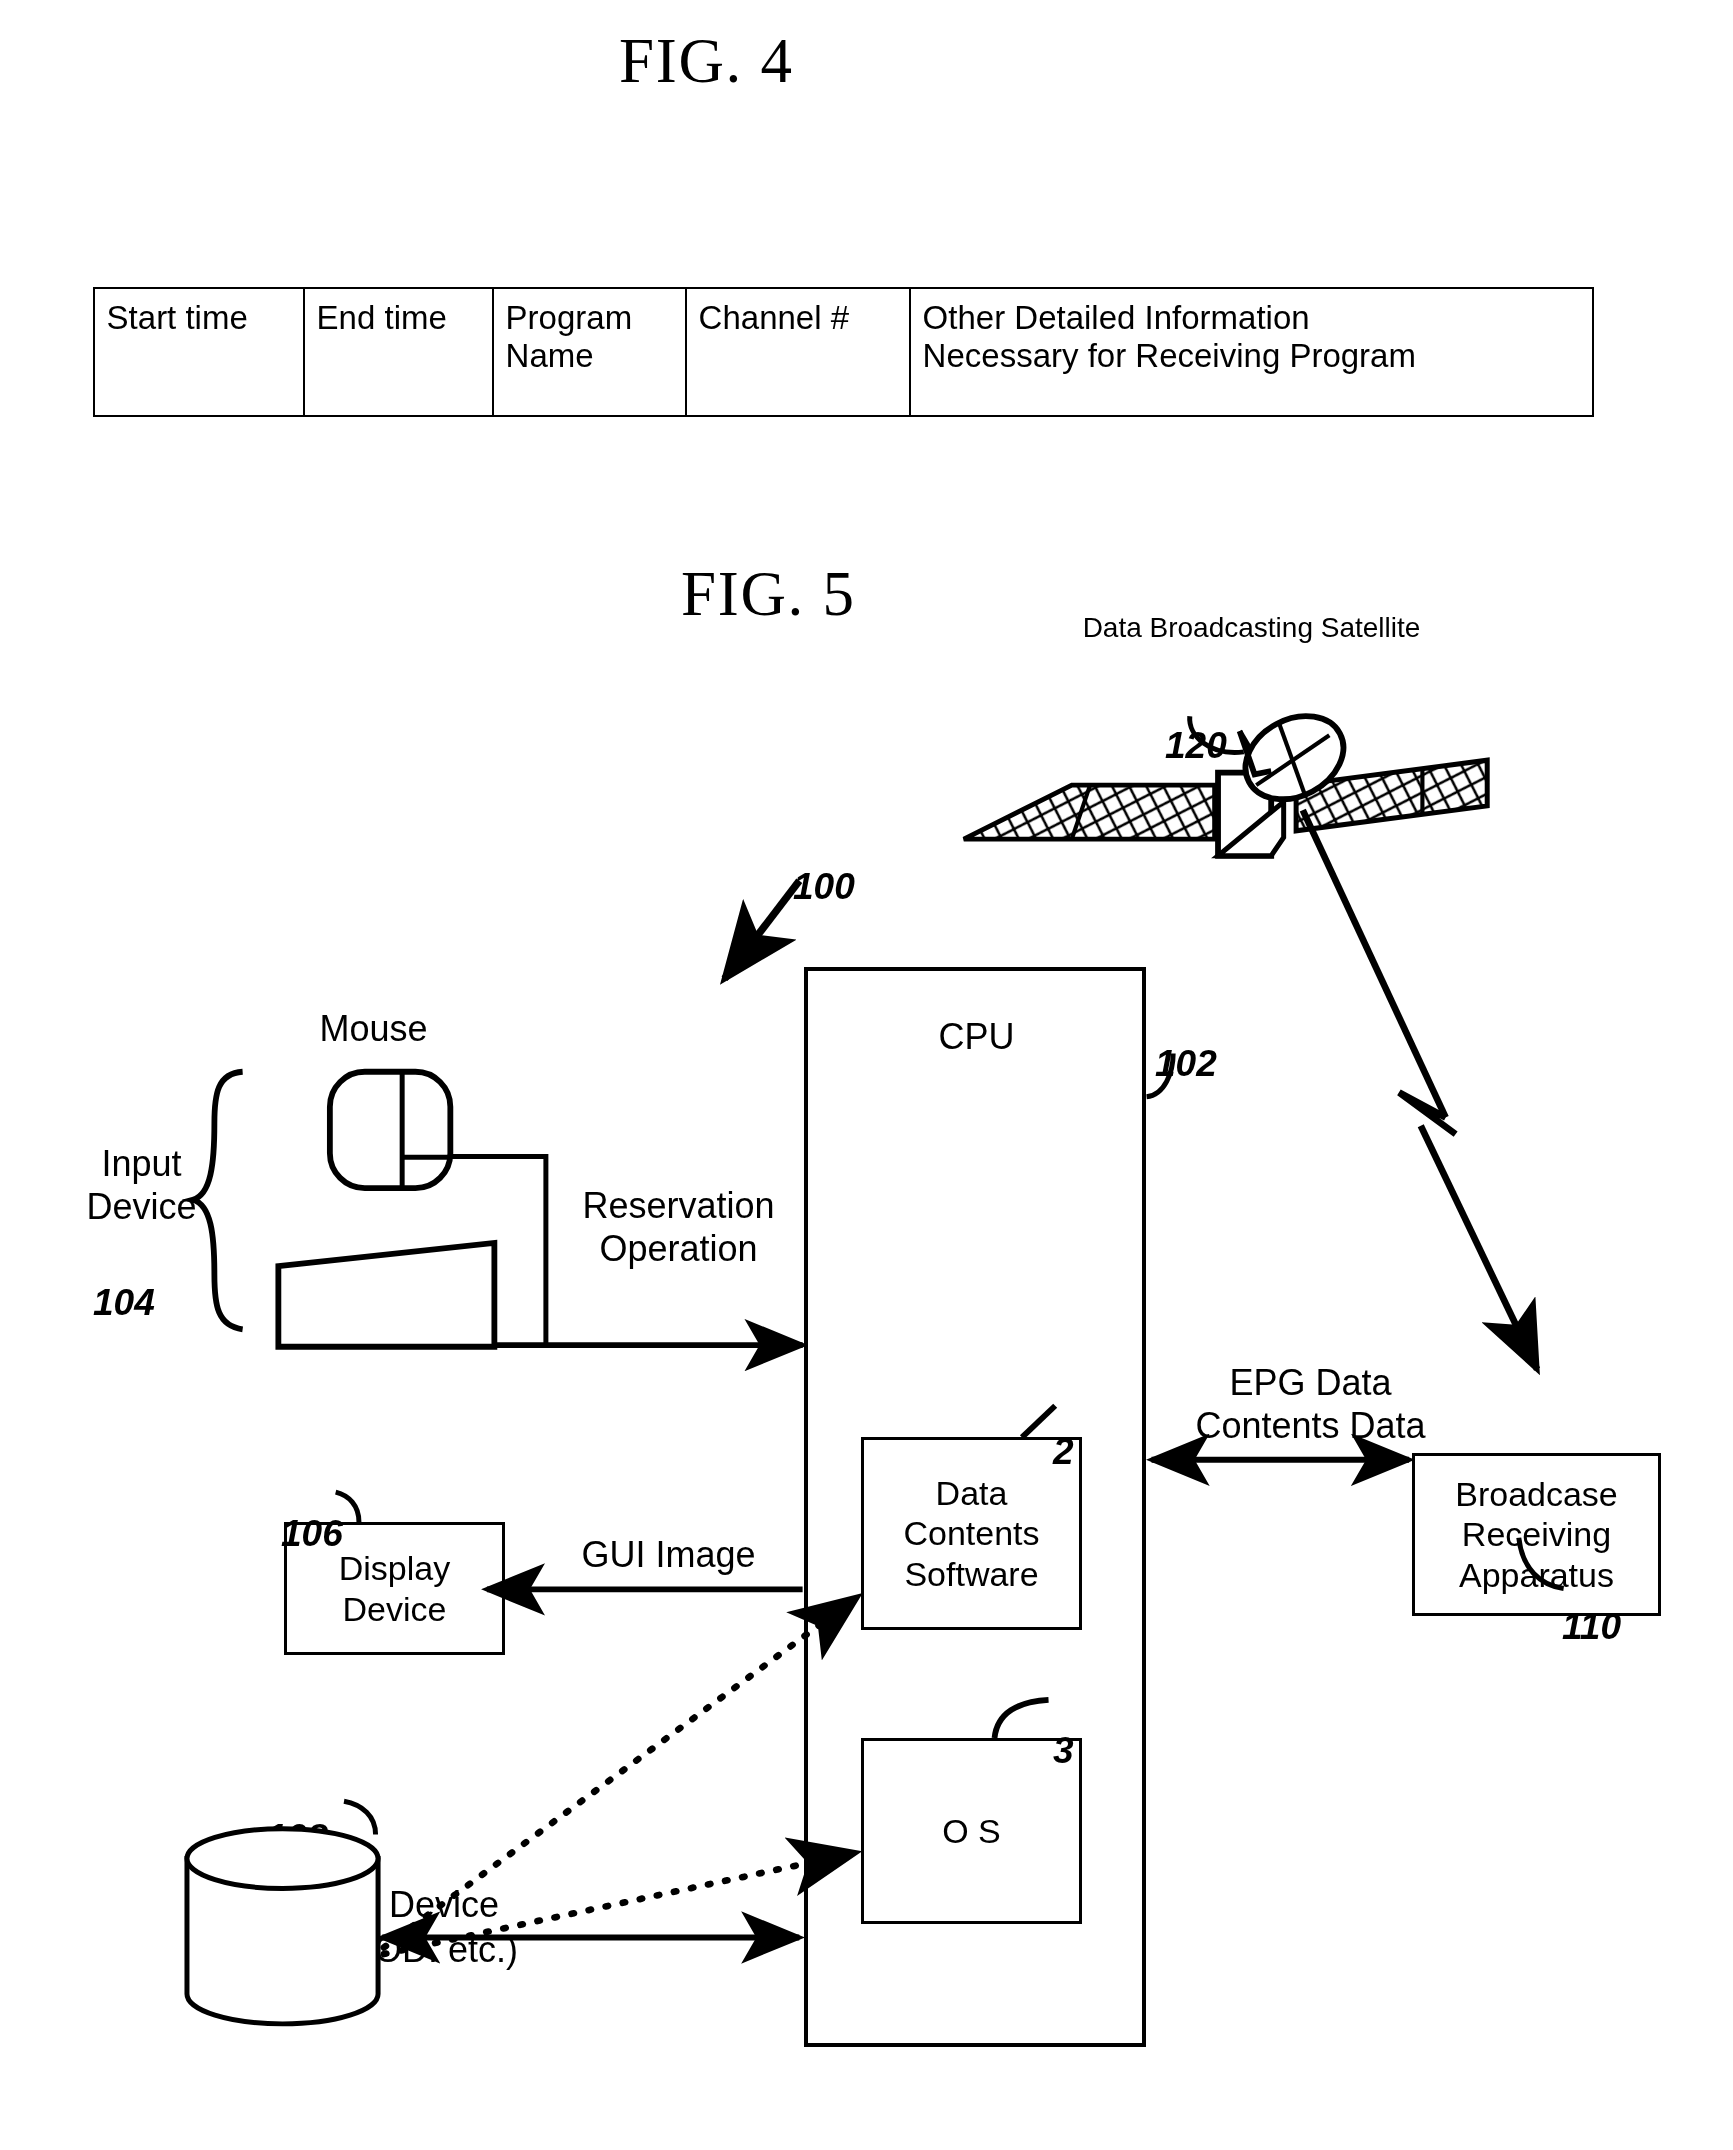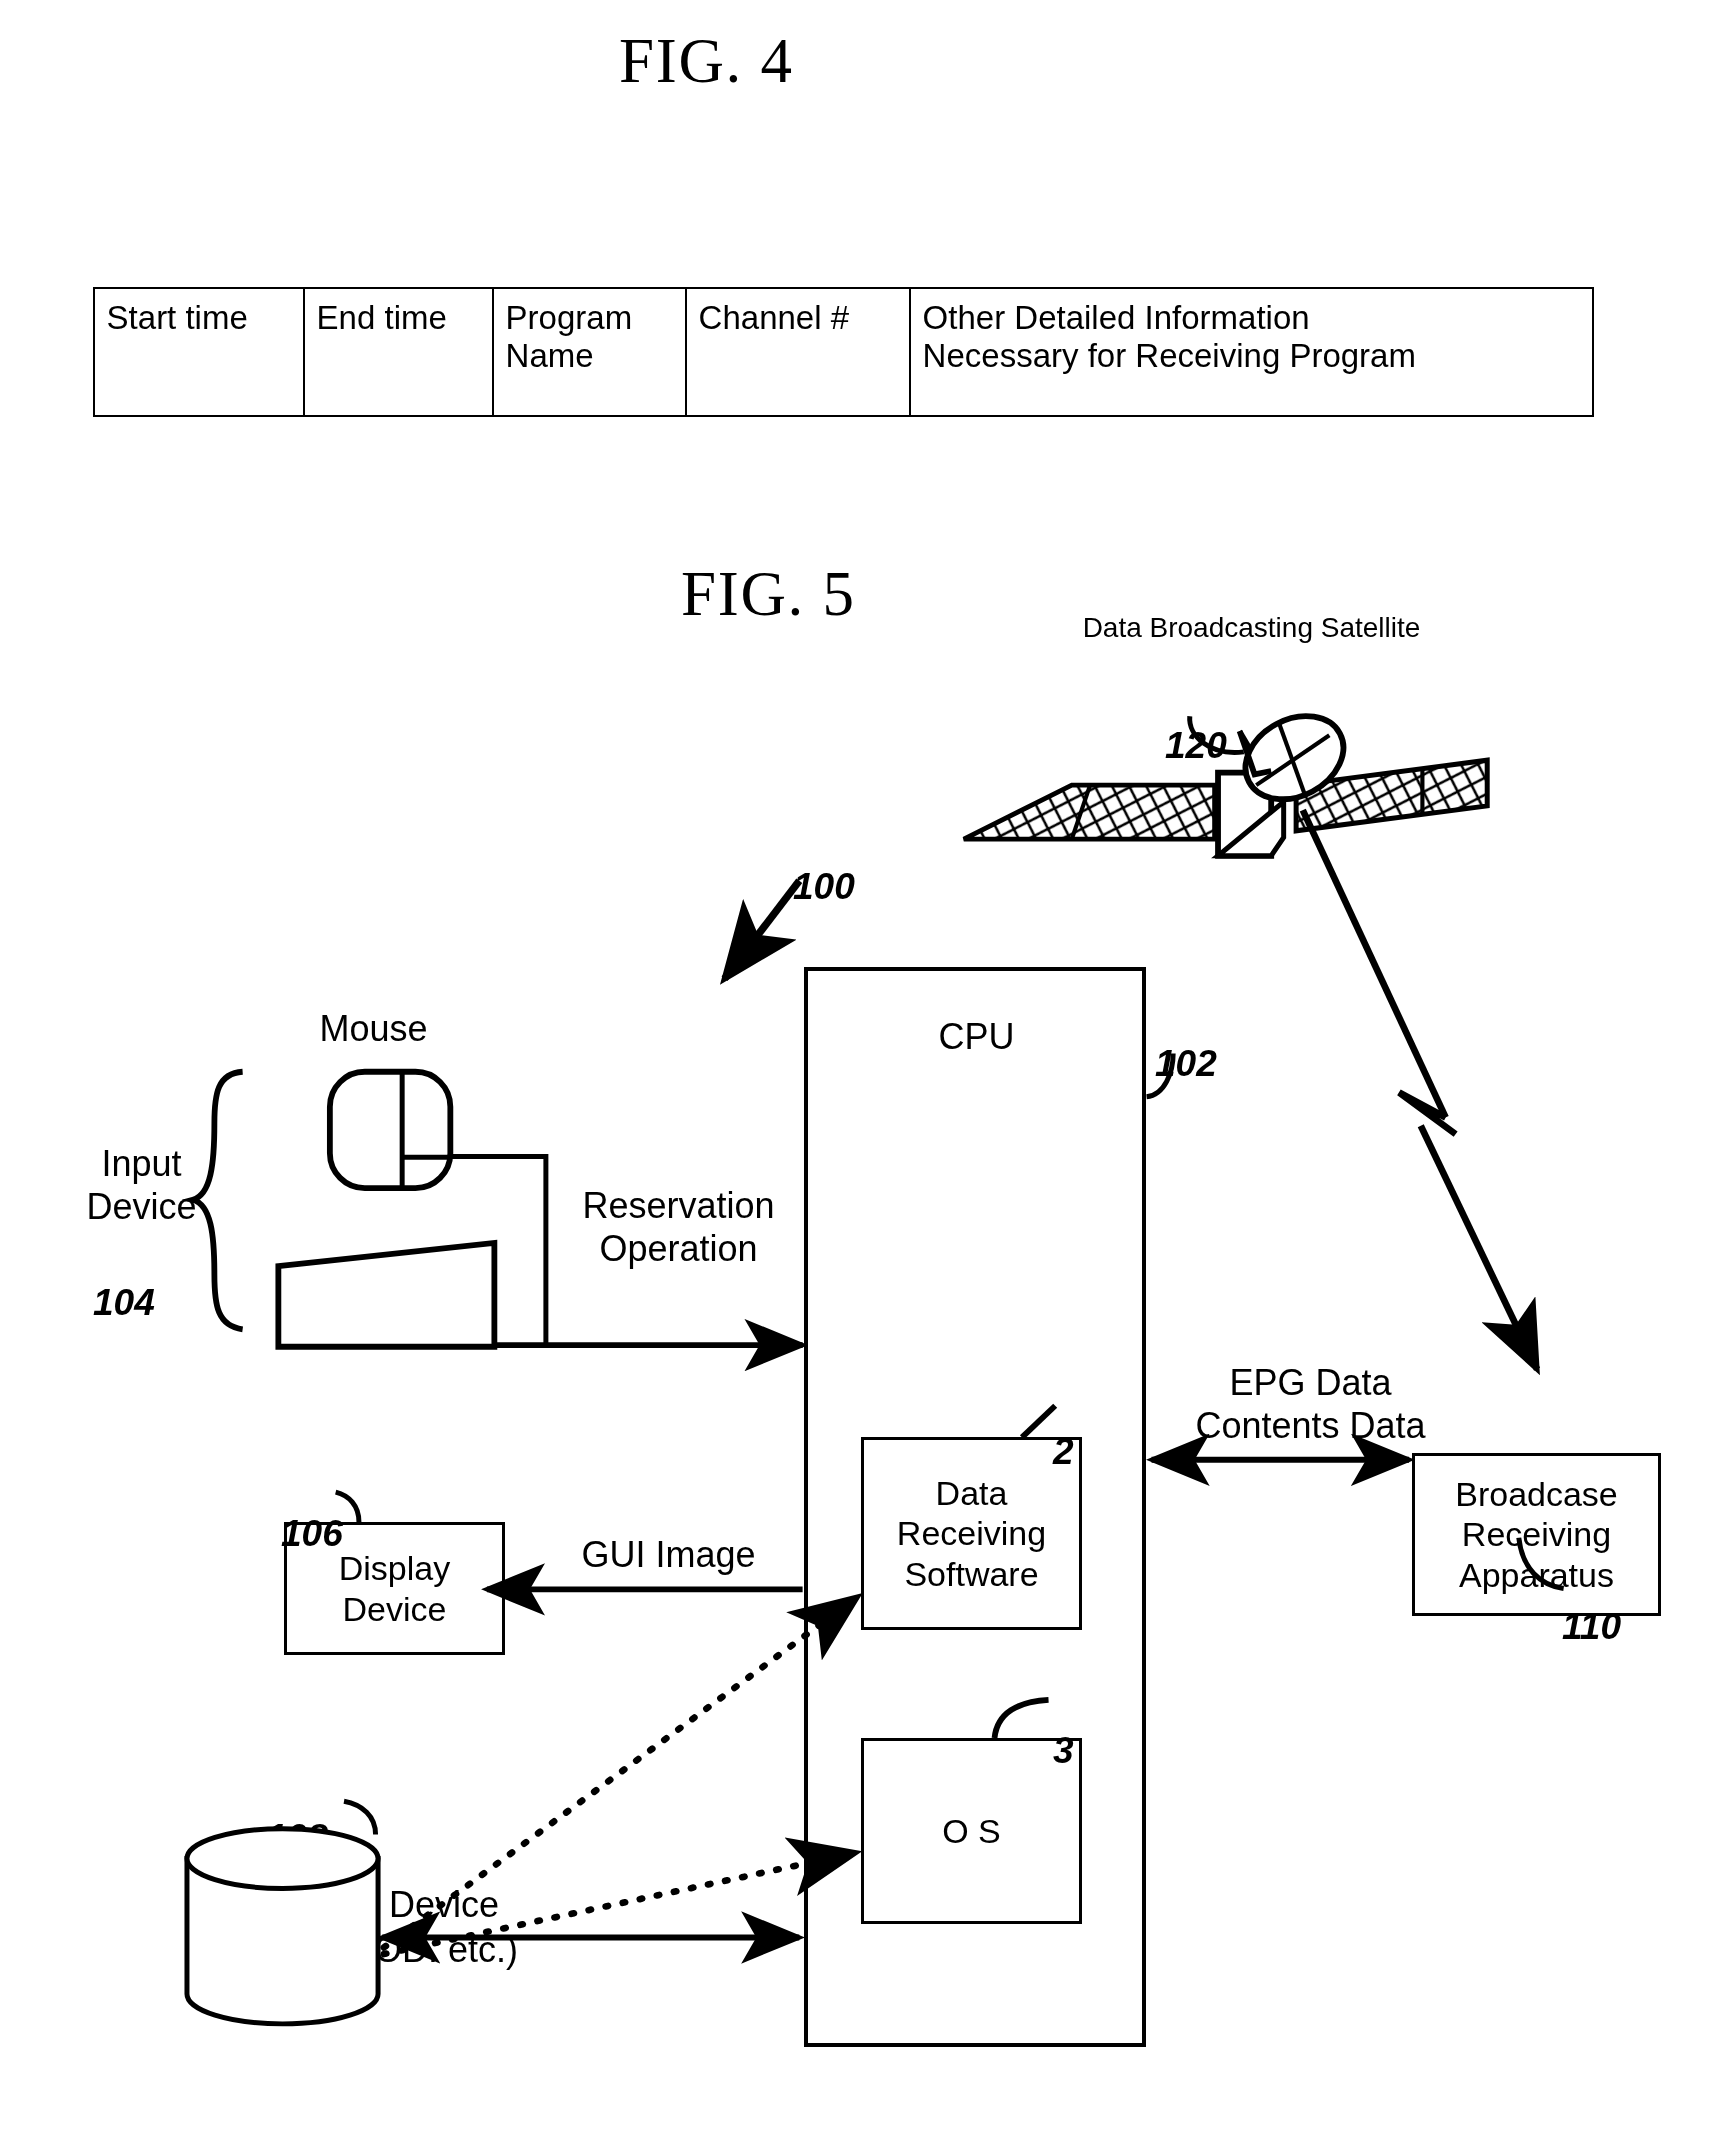--- a/index.html
+++ b/index.html
@@ -118,21 +118,21 @@
 <div class="ref-num" style="left:1165px; top:681px;">120</div>
 
 <div class="ref-num" style="left:793px; top:822px;">100</div>
 
 <div class="cpu-box" style="left:804px; top:967px; width:342px; height:1080px;"></div>
 <div class="plain-label" style="left:881px; top:1015px; width:191px;">CPU</div>
 <div class="ref-num" style="left:1155px; top:999px;">102</div>
 
 <div class="box" style="left:861px; top:1437px; width:221px; height:193px;">
   <span style="white-space:pre-line;">Data
-Receiving
+Contents
 Software</span>
 </div>
 <div class="ref-num" style="left:1053px; top:1387px;">2</div>
 
 <div class="box" style="left:861px; top:1738px; width:221px; height:186px;">
   <span>O S</span>
 </div>
 <div class="ref-num" style="left:1053px; top:1686px;">3</div>
 
 <div class="plain-label" style="left:42px; top:1142px; width:199px;">Input

